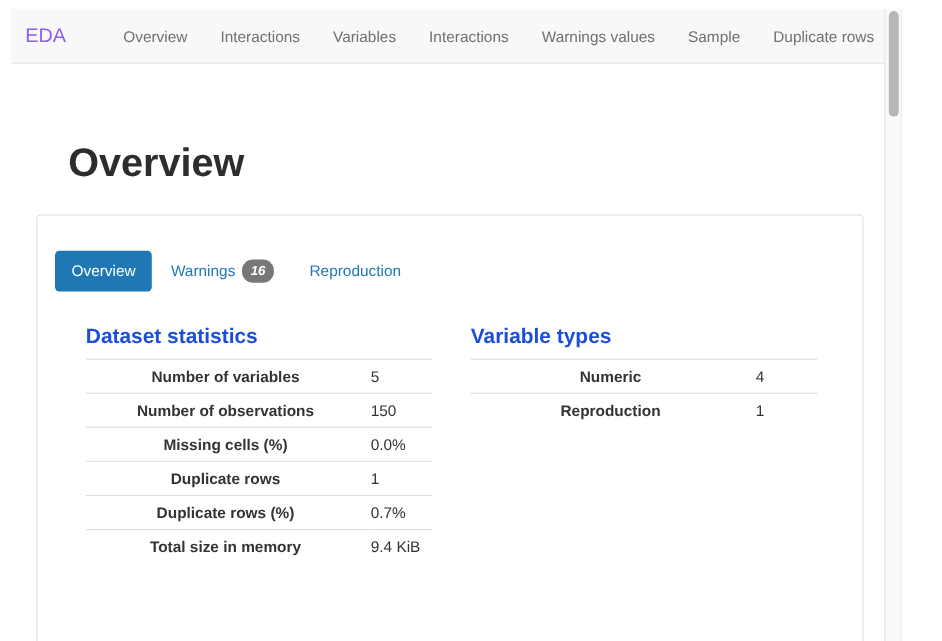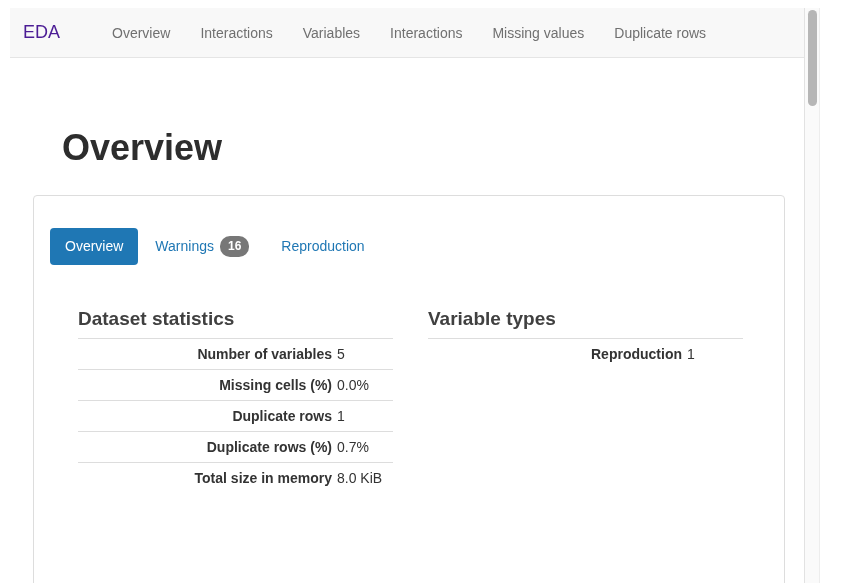--- a/index.html
+++ b/index.html
@@ -24,21 +24,21 @@
   .navbar {
     height: 50px;
     width: 100%;
     background: #f8f8f8;
     border-bottom: 1px solid #e5e5e5;
     display: flex;
     align-items: center;
   }
   .brand {
     font-size: 18px;
-    color: #4c1d95;
+    color: #8b5cf6;
     padding-left: 13px;
     cursor: pointer;
   }
   .nav-list {
     display: flex;
     list-style: none;
     margin: 0 0 0 37px;
     padding: 0;
   }
   .nav-list li a {
@@ -96,46 +96,47 @@
   .badge {
     display: inline-block;
     background: #777;
     color: #fff;
     font-size: 12px;
     font-weight: bold;
     line-height: 13px;
     padding: 4px 8px;
     border-radius: 10px;
     margin-left: 6px;
+    font-style: italic;
   }
 
   
   .columns {
     display: flex;
     margin-top: 25px;
     padding: 0 0 40px 44px;
   }
   .col-left { width: 350px; }
   .col-right { width: 330px; }
   .section-title {
     font-size: 19px;
     font-weight: 700;
-    color: #404040;
-    margin: 16px 0 8px 0;
+    color: #1d4ed8;
+    margin: 4px 0 8px 0;
   }
   table.stats {
     border-collapse: collapse;
     width: 315px;
     table-layout: fixed;
     font-size: 14px;
     color: #333;
   }
   table.stats th {
     width: 259px;
-    text-align: right;
+    text-align: center;
     font-weight: 700;
     padding: 5px 5px 5px 0;
     border-top: 1px solid #ddd;
     line-height: 20px;
   }
   table.stats td {
     text-align: left;
     font-weight: 400;
     padding: 5px 0;
     border-top: 1px solid #ddd;
@@ -178,23 +179,26 @@
 
         <li>
           <a>Variables</a>
         </li>
 
         <li>
           <a>Interactions</a>
         </li>
 
         <li>
-          <a>Missing values</a>
-        </li>
-
+          <a>Warnings values</a>
+        </li>
+
+        <li>
+          <a>Sample</a>
+        </li>
 
         <li>
           <a>Duplicate rows</a>
         </li>
       </ul>
   </nav>
 
   <h1 class="page-title">Overview</h1>
 
   <div class="panel">
@@ -216,50 +220,58 @@
       <div class="col-left">
         <h2 class="section-title">Dataset statistics</h2>
         <table class="stats">
           <tbody>
 
               <tr>
                 <th>Number of variables</th>
                 <td>5</td>
               </tr>
 
+              <tr>
+                <th>Number of observations</th>
+                <td>150</td>
+              </tr>
 
 
               <tr>
                 <th>Missing cells (%)</th>
                 <td>0.0%</td>
               </tr>
 
               <tr>
                 <th>Duplicate rows</th>
                 <td>1</td>
               </tr>
 
               <tr>
                 <th>Duplicate rows (%)</th>
                 <td>0.7%</td>
               </tr>
 
               <tr>
                 <th>Total size in memory</th>
-                <td>8.0 KiB</td>
+                <td>9.4 KiB</td>
               </tr>
 
             </tbody>
         </table>
       </div>
       <div class="col-right">
         <h2 class="section-title">Variable types</h2>
         <table class="stats">
           <tbody>
 
+              <tr>
+                <th>Numeric</th>
+                <td>4</td>
+              </tr>
 
               <tr>
                 <th>Reproduction</th>
                 <td>1</td>
               </tr>
             </tbody>
         </table>
       </div>
     </div>
 

